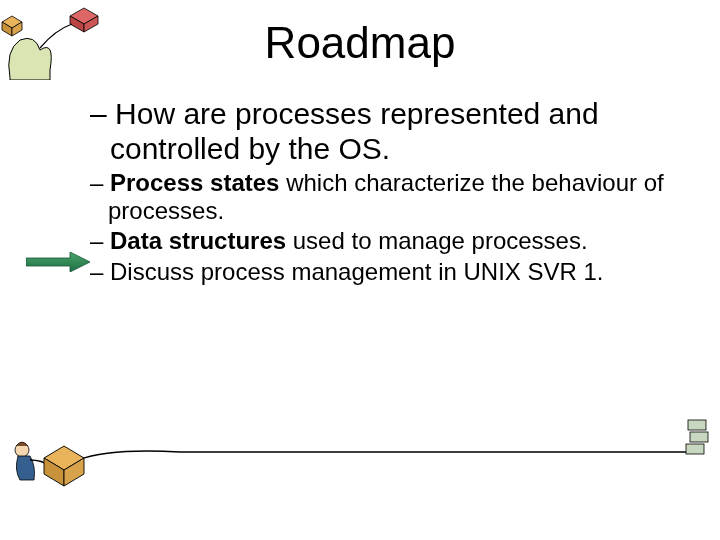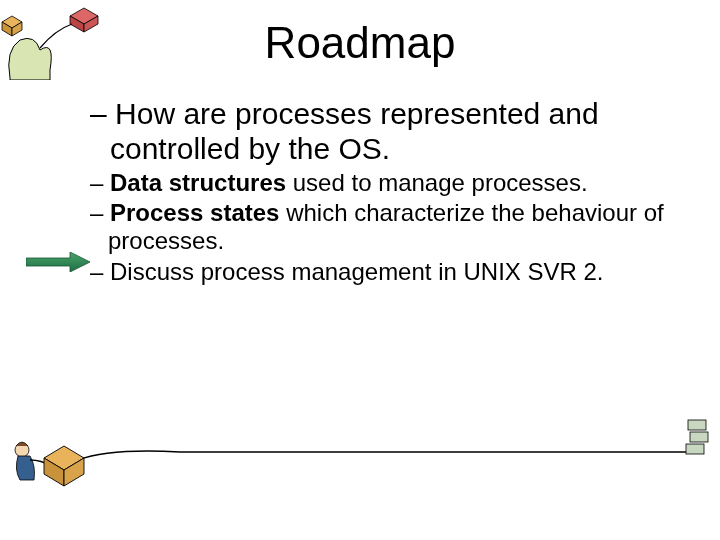--- a/index.html
+++ b/index.html
@@ -98,30 +98,30 @@
 
   <div class="title">Roadmap</div>
 
   <div class="bullets">
 
     <div class="item large">
       <span class="dash">– </span><span>How are processes represented and controlled by the OS.</span>
     </div>
 
     <div class="item small">
-      <span class="dash">– </span><span class="bold">Data structures</span><span> used to manage processes.</span>
+      <span class="dash">– </span><span class="bold">Process states</span><span> which characterize the behaviour of processes.</span>
     </div>
 
     <div class="item small">
-      <span class="dash">– </span><span class="bold">Process states</span><span> which characterize the behaviour of processes.</span>
+      <span class="dash">– </span><span class="bold">Data structures</span><span> used to manage processes.</span>
     </div>
 
 
     <div class="item small">
-      <span class="dash">– </span><span>Discuss process management in UNIX SVR 2.</span>
+      <span class="dash">– </span><span>Discuss process management in UNIX SVR 1.</span>
     </div>
 
   </div>
 
   <svg class="arrow-pointer" width="64" height="20" viewBox="0 0 64 20">
     <defs>
       <linearGradient id="grn" x1="0" y1="0" x2="0" y2="1">
         <stop offset="0%" stop-color="#4aa56a"></stop>
         <stop offset="100%" stop-color="#1e6e44"></stop>
       </linearGradient>

